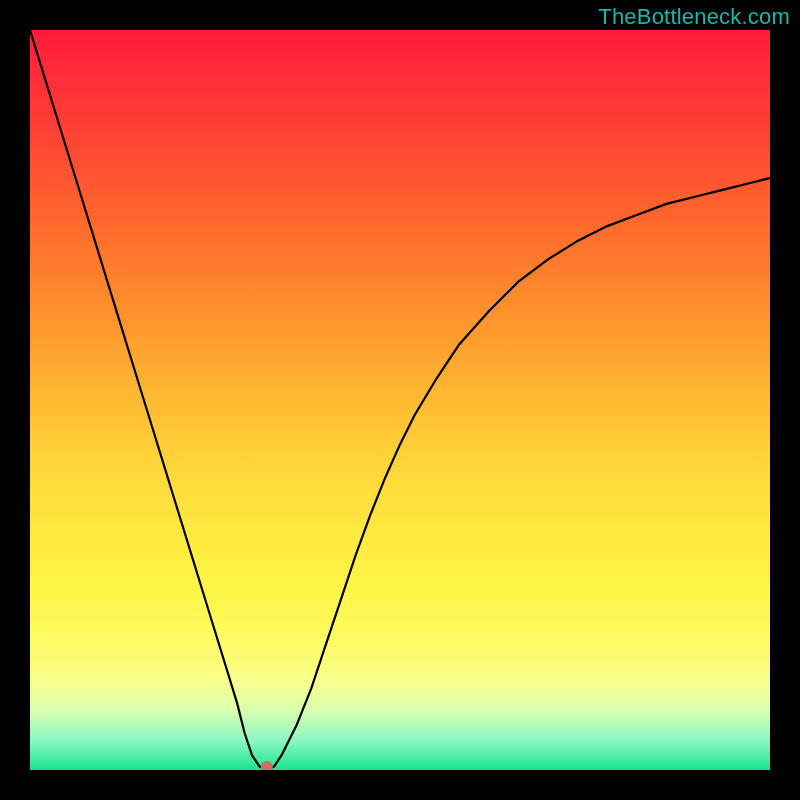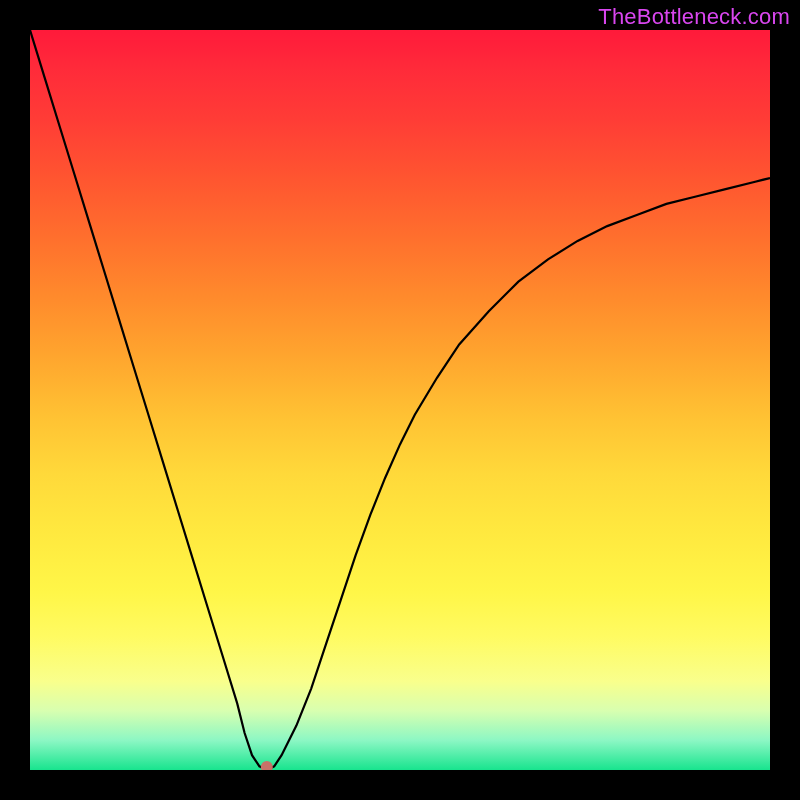--- a/index.html
+++ b/index.html
@@ -18,21 +18,21 @@
   #ffe93f 68%,
   #fff648 76%,
   #fffb62 82%,
   #f9ff8c 88%,
   #d8ffb0 92%,
   #8cf7c4 96%,
   #18e48e 100%)}
 .linewrap{position:absolute;left:0;top:0;width:740px;height:740px}
 .curve{stroke:#000;stroke-width:2.2;fill:none}
 .dot{fill:#c87168}
-.watermark{position:absolute;top:4px;right:10px;color:#d946ef;font-size:22px;font-weight:400;letter-spacing:.2px}
+.watermark{position:absolute;top:4px;right:10px;color:#14b8a6;font-size:22px;font-weight:400;letter-spacing:.2px}
 </style>
 </head>
 <body>
 
 <div class="frame">
   <div class="plot">
     <svg class="linewrap" viewBox="0 0 740 740" preserveAspectRatio="none">
       <path id="curvePath" class="curve" d="M0.0 0.0 L14.8 48.1 L29.6 96.2 L44.4 144.3 L59.2 192.4 L74.0 240.5 L88.8 288.6 L103.6 336.7 L118.4 384.8 L133.2 432.9 L148.0 481.0 L162.8 529.1 L177.6 577.2 L192.4 625.3 L207.2 673.4 L214.6 703.0 L222.0 725.2 L229.4 736.3 L236.8 740.0 L244.2 736.3 L251.6 725.2 L266.4 695.6 L281.2 658.6 L296.0 614.2 L310.8 569.8 L325.6 525.4 L340.4 484.7 L355.2 447.7 L370.0 414.4 L384.8 384.8 L407.0 347.8 L429.2 314.5 L458.8 281.2 L488.4 251.6 L518.0 229.4 L547.6 210.9 L577.2 196.1 L606.8 185.0 L636.4 173.9 L666.0 166.5 L695.6 159.1 L725.2 151.7 L740.0 148.0 "></path>
       <circle id="minDot" class="dot" r="6" cx="236.8" cy="737"></circle>
     </svg>

